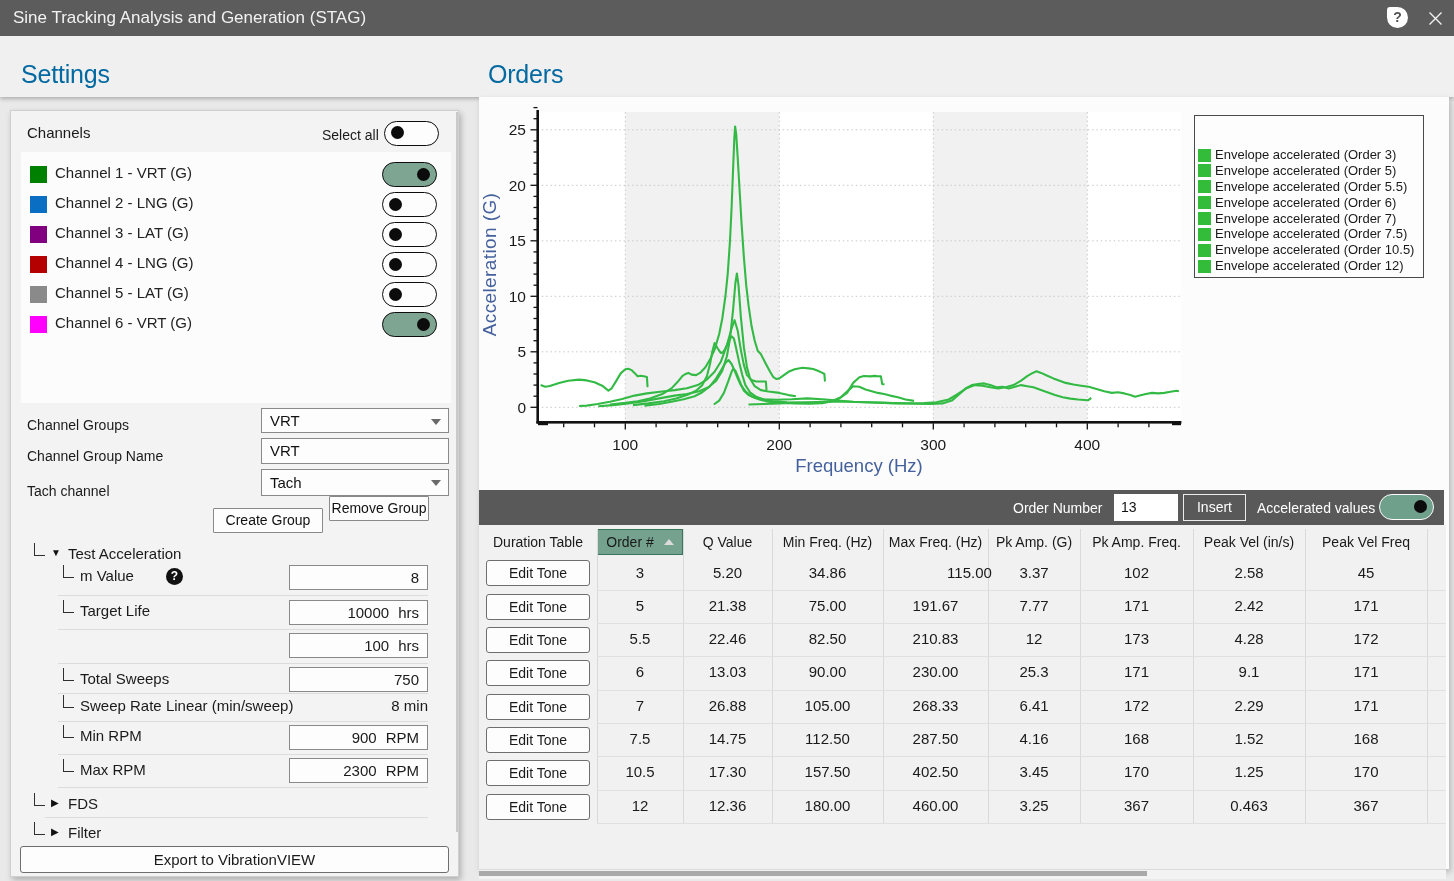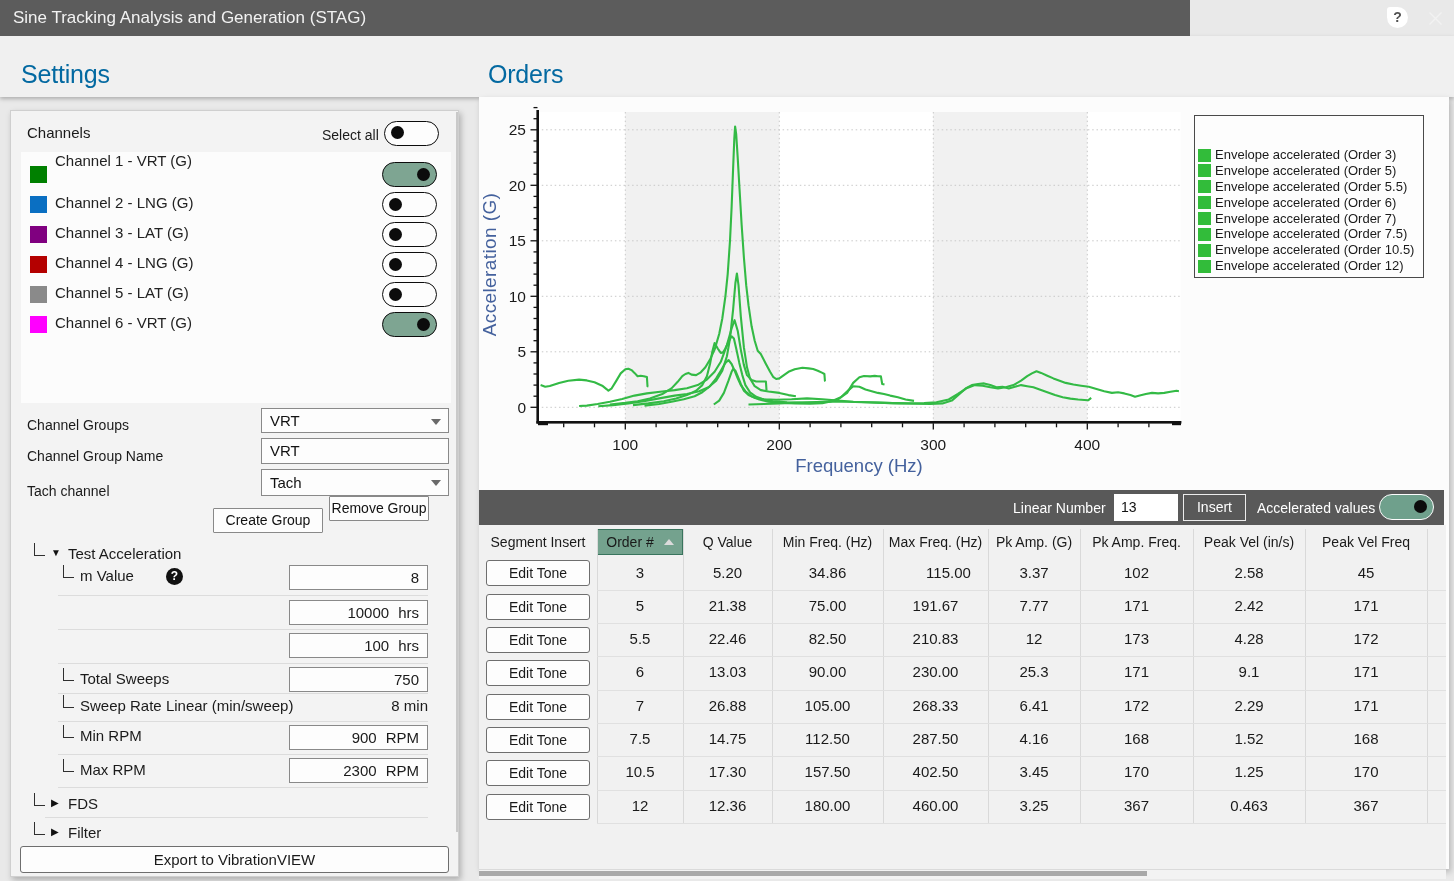--- a/index.html
+++ b/index.html
@@ -1,18 +1,18 @@
 <!DOCTYPE html>
 <html><head><meta charset="utf-8">
 <style>
 * { margin:0; padding:0; box-sizing:border-box; }
 html,body { width:1454px; height:881px; overflow:hidden; background:#e9e9e9;
   font-family:"Liberation Sans", sans-serif; color:#1a1a1a; }
 .abs { position:absolute; }
-#titlebar { position:absolute; left:0; top:0; width:1190px; height:36px; background:#5c5c5c; }
+#titlebar { position:absolute; left:0; top:0; width:1454px; height:36px; background:#5c5c5c; }
 #title { position:absolute; left:13px; top:0; line-height:36px; font-size:17px; color:#f2f2f2; }
 #helpico { position:absolute; left:1387px; top:7px; width:21px; height:21px; background:#fff;
   border-radius:3px 50% 50% 50%; text-align:center; font-size:14px; font-weight:bold; color:#525252; line-height:21px; }
 #hdrstrip { position:absolute; left:0; top:36px; width:1454px; height:61px; background:#f0f0f0;
   box-shadow:0 2px 4px rgba(0,0,0,0.25); }
 .h1 { position:absolute; top:60px; font-size:25px; font-weight:300; color:#0369a1; letter-spacing:-0.2px; }
 #lp { position:absolute; left:10px; top:110px; width:449px; height:767px; background:#f3f3f3;
   border:1px solid #cfcfcf; box-shadow:2px 3px 6px rgba(0,0,0,0.25); }
 #lpin { position:absolute; left:10px; top:110px; width:449px; height:659px; }
 .lab14 { position:absolute; font-size:14px; }
@@ -95,21 +95,21 @@
 <div id="lp"></div>
 <div id="lpin">
   <div class="lab15" style="left:17px;top:14px">Channels</div>
   <div class="lab14" style="left:312px;top:17px">Select all</div>
   <div class="tog" style="left:374px;top:10.5px">
       <span class="knob kl"></span>
     </div>
   <div id="chanbox"></div>
 </div>
 <div class="csq" style="left:30px;top:166px;background:#008000"></div>
-<div class="clab" style="left:55px;top:152px">Channel 1 - VRT (G)</div>
+<div class="clab" style="left:55px;top:164px">Channel 1 - VRT (G)</div>
 <div class="tog on" style="left:382px;top:162px">
     <span class="knob kr"></span>
   </div>
 <div class="csq" style="left:30px;top:196px;background:#0a6fc2"></div>
 <div class="clab" style="left:55px;top:194px">Channel 2 - LNG (G)</div>
 <div class="tog" style="left:382px;top:192px">
     <span class="knob kl"></span>
   </div>
 <div class="csq" style="left:30px;top:226px;background:#800080"></div>
 <div class="clab" style="left:55px;top:224px">Channel 3 - LAT (G)</div>
@@ -147,20 +147,24 @@
     </div>
 <div class="trow" style="top:567px">
       <span class="elb" style="left:63px"></span>
       <span class="tl1" style="left:80px">m Value</span>
       <span class="qm">?</span>
     </div>
 <div class="tin" style="left:289px;top:565px">
       <span class="num">8</span>
     </div>
 <div class="sep" style="top:595px"></div>
+<div class="trow" style="top:602px">
+      <span class="elb" style="left:63px"></span>
+      <span class="tl1" style="left:80px">Target Life</span>
+    </div>
 <div class="tin" style="left:289px;top:600px">
       <span class="num">10000</span>
       <span class="unit">hrs</span>
     </div>
 <div class="sep" style="top:629px"></div>
 <div class="tin" style="left:289px;top:633px">
       <span class="num">100</span>
       <span class="unit">hrs</span>
     </div>
 <div class="sep" style="top:663px"></div>
@@ -315,28 +319,28 @@
 <div class="li"><span class="lsq"></span>Envelope accelerated (Order 6)</div>
 <div class="li"><span class="lsq"></span>Envelope accelerated (Order 7)</div>
 <div class="li"><span class="lsq"></span>Envelope accelerated (Order 7.5)</div>
 <div class="li"><span class="lsq"></span>Envelope accelerated (Order 10.5)</div>
 <div class="li"><span class="lsq"></span>Envelope accelerated (Order 12)</div>
   </div>
 </div>
 
 <div id="tablearea"></div>
 <div id="toolbar"></div>
-<div class="wlab" style="left:1013px;top:500px">Linear Number</div>
+<div class="wlab" style="left:1013px;top:500px">Order Number</div>
 <div id="obox">13</div>
 <div id="insbtn">Insert</div>
 <div class="wlab" style="left:1257px;top:500px">Accelerated values</div>
 <div id="ttog">
     <span class="knob kr"></span>
   </div>
-<div class="hc" style="left:479px;width:118px">Segment Insert</div>
+<div class="hc" style="left:479px;width:118px">Duration Table</div>
 <div class="hc hsel" style="left:597px;width:86px">Order #<span class="sortarr"></span></div>
 <div class="hc" style="left:683px;width:89px">Q Value</div>
 <div class="hc" style="left:772px;width:111px">Min Freq. (Hz)</div>
 <div class="hc" style="left:883px;width:105px">Max Freq. (Hz)</div>
 <div class="hc" style="left:988px;width:92px">Pk Amp. (G)</div>
 <div class="hc" style="left:1080px;width:113px">Pk Amp. Freq.</div>
 <div class="hc" style="left:1193px;width:112px">Peak Vel (in/s)</div>
 <div class="hc" style="left:1305px;width:122px">Peak Vel Freq</div>
 <div class="vl" style="left:597px"></div>
 <div class="vl" style="left:683px"></div>
@@ -344,21 +348,21 @@
 <div class="vl" style="left:883px"></div>
 <div class="vl" style="left:988px"></div>
 <div class="vl" style="left:1080px"></div>
 <div class="vl" style="left:1193px"></div>
 <div class="vl" style="left:1305px"></div>
 <div class="vl" style="left:1427px"></div>
 <div class="ebtn" style="top:560px">Edit Tone</div>
 <div class="dc" style="left:597px;width:86px;top:564px">3</div>
 <div class="dc" style="left:683px;width:89px;top:564px">5.20</div>
 <div class="dc" style="left:772px;width:111px;top:564px">34.86</div>
-<div class="dc" style="left:896px;width:105px;top:564px">115.00</div>
+<div class="dc" style="left:917px;width:105px;top:564px">115.00</div>
 <div class="dc" style="left:988px;width:92px;top:564px">3.37</div>
 <div class="dc" style="left:1080px;width:113px;top:564px">102</div>
 <div class="dc" style="left:1193px;width:112px;top:564px">2.58</div>
 <div class="dc" style="left:1305px;width:122px;top:564px">45</div>
 <div class="rl" style="top:590px"></div>
 <div class="ebtn" style="top:594px">Edit Tone</div>
 <div class="dc" style="left:597px;width:86px;top:597px">5</div>
 <div class="dc" style="left:683px;width:89px;top:597px">21.38</div>
 <div class="dc" style="left:772px;width:111px;top:597px">75.00</div>
 <div class="dc" style="left:883px;width:105px;top:597px">191.67</div>

